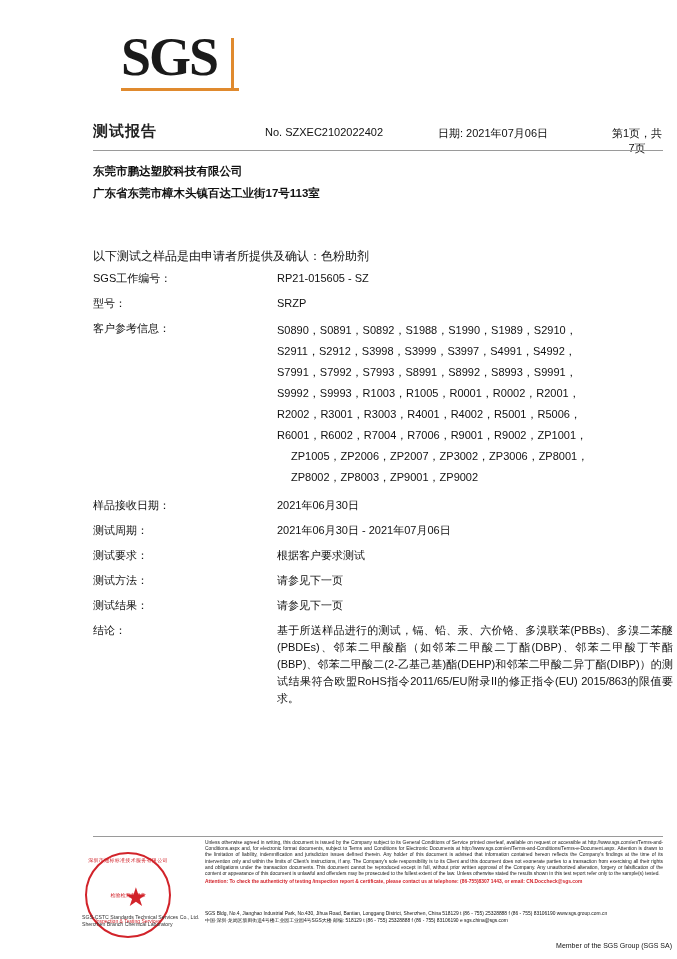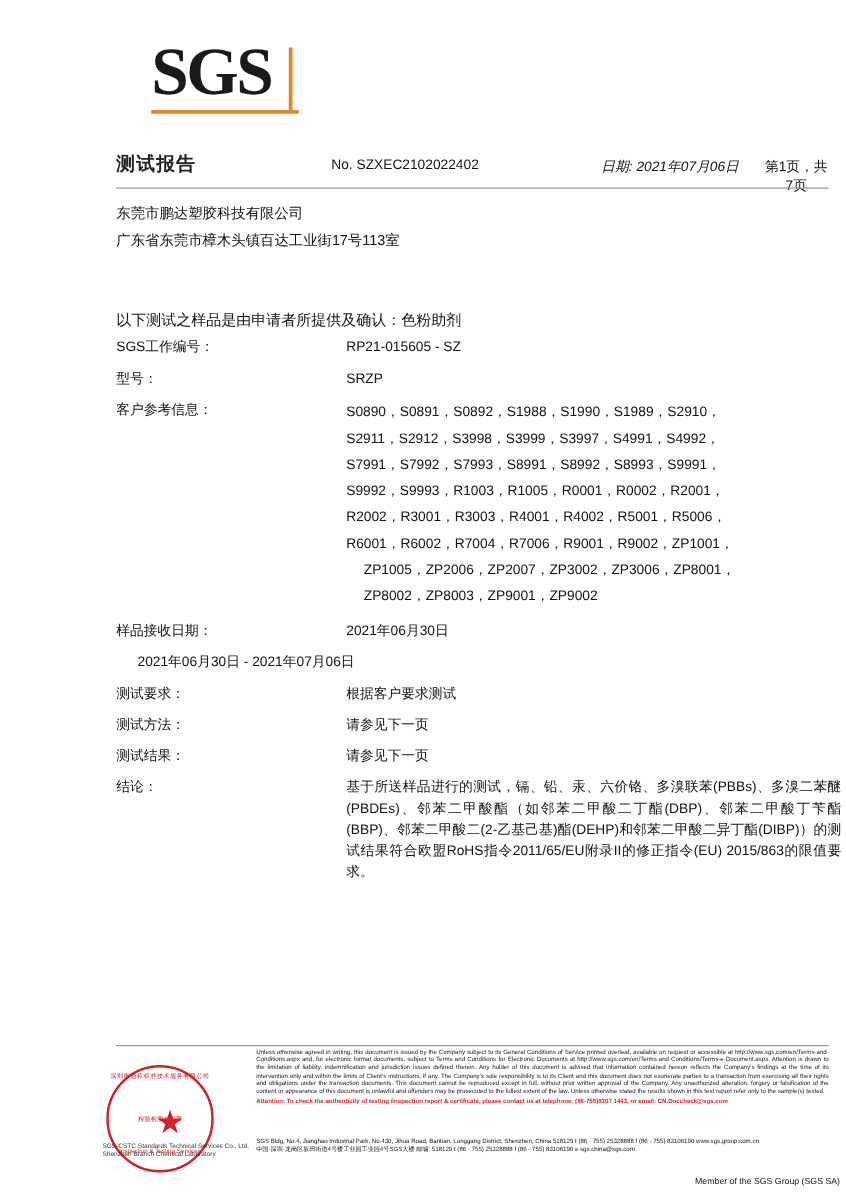--- a/index.html
+++ b/index.html
@@ -79,25 +79,24 @@
   }
   .report-no {
     position: absolute;
     left: 172px;
     top: 4px;
     font-size: 11px;
     color: #111;
   }
   .report-date {
     position: absolute;
-    left: 388px;
+    left: 345px;
     top: 4px;
     font-size: 11px;
     color: #111;
-    font-style: italic;
   }
   .report-page {
     position: absolute;
     left: 518px;
     top: 4px;
     font-size: 11px;
     color: #111;
   }
   .hr-title {
     position: absolute;
@@ -110,20 +109,21 @@
 
   
   .applicant {
     position: absolute;
     left: 56px;
     top: 160px;
     width: 580px;
     font-size: 11.5px;
     line-height: 22px;
     color: #111;
+    font-weight: bold;
   }
   .applicant div { white-space: nowrap; }
 
   
   .sample-statement {
     position: absolute;
     left: 56px;
     top: 248px;
     font-size: 12px;
     color: #111;
@@ -324,20 +324,21 @@
         <div class="ref-line ref-indent">ZP8002，ZP8003，ZP9001，ZP9002</div>
       </div>
     </div>
 
     <div class="drow" style="margin-top:6px;">
       <div class="dlabel">样品接收日期：</div>
       <div class="dvalue">2021年06月30日</div>
     </div>
 
     <div class="drow">
+      <div class="dlabel">测试周期：</div>
       <div class="dvalue">2021年06月30日 - 2021年07月06日</div>
     </div>
 
     <div class="drow">
       <div class="dlabel">测试要求：</div>
       <div class="dvalue">根据客户要求测试</div>
     </div>
 
     <div class="drow">
       <div class="dlabel">测试方法：</div>

